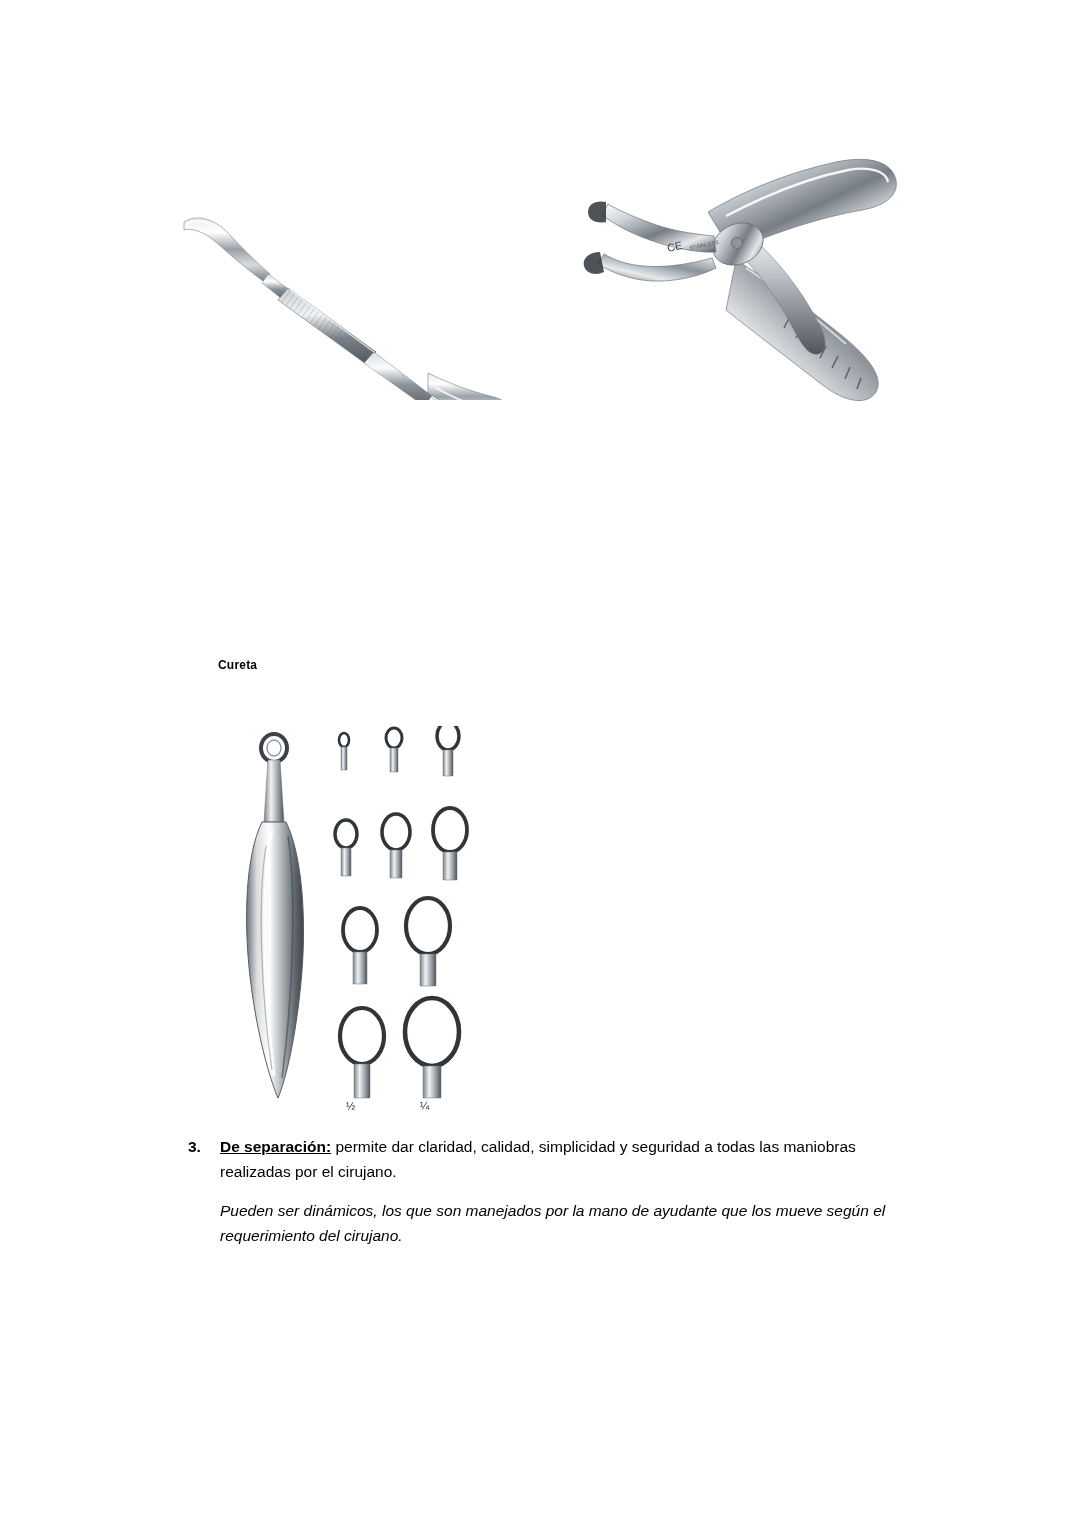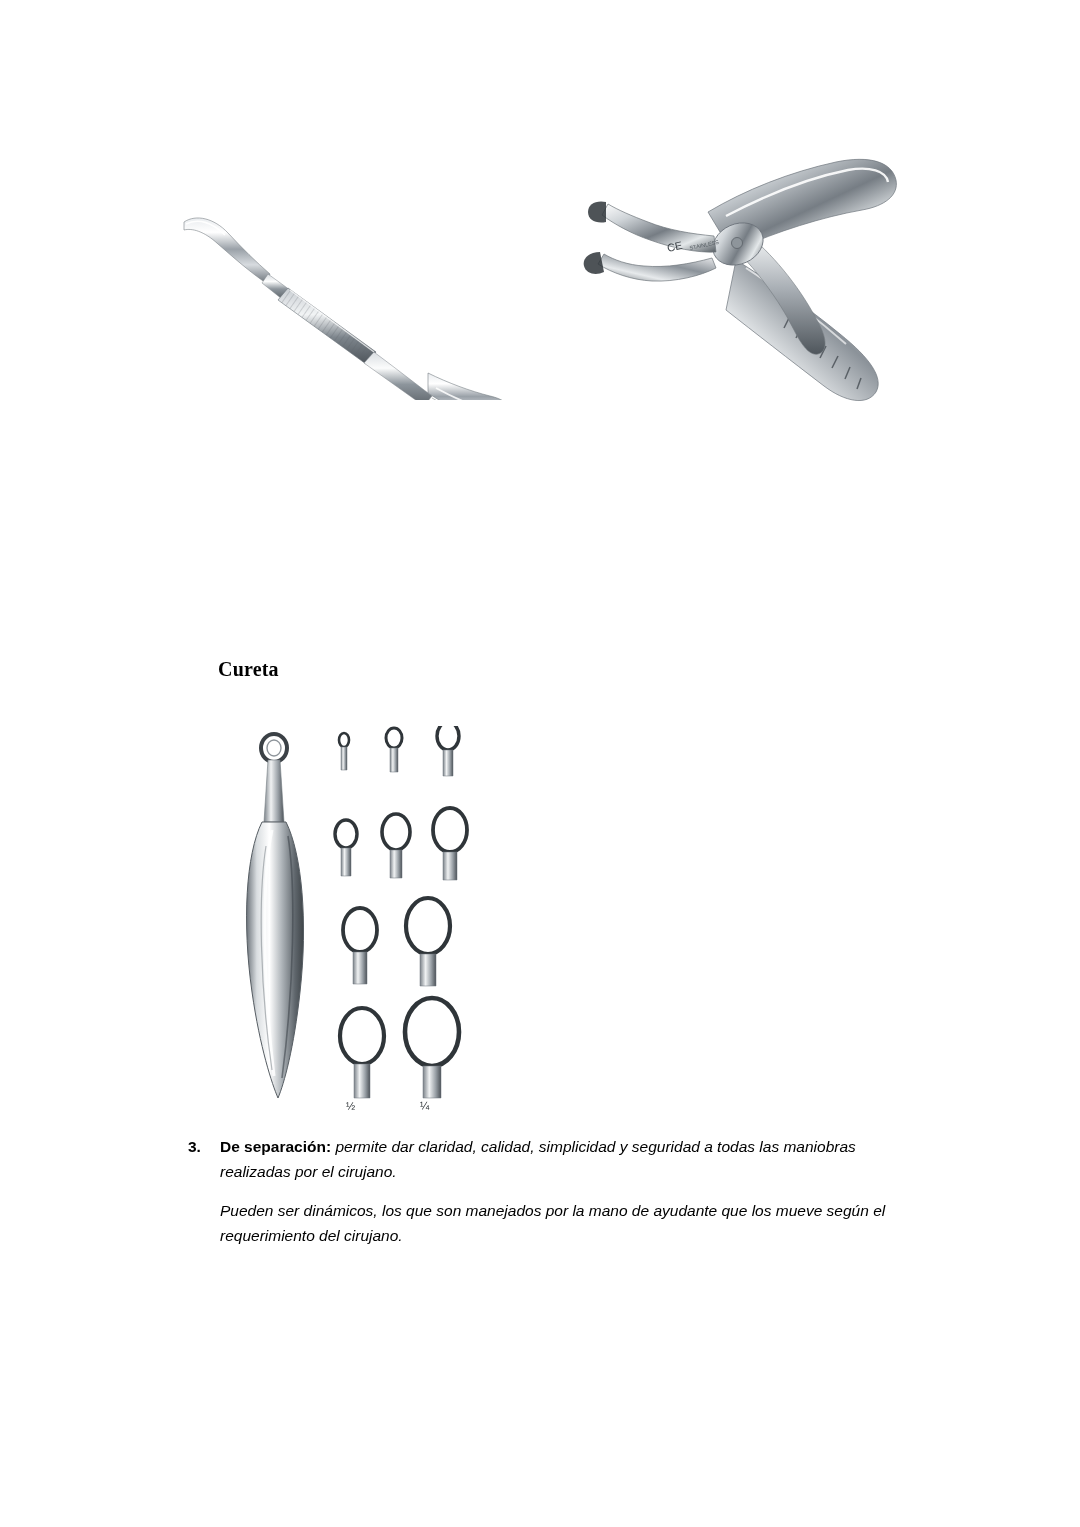--- a/index.html
+++ b/index.html
@@ -45,24 +45,23 @@
     top: 20px;
     width: 420px;
     height: 300px;
   }
 
   
   .cureta-heading {
     position: absolute;
     left: 218px;
     top: 658px;
-    font-size: 20px;
+    font-size: 12px;
     font-weight: bold;
     letter-spacing: 0.2px;
-    font-family: Liberation Serif, serif;
   }
 
   
   .curette-plate {
     position: absolute;
     left: 232px;
     top: 726px;
     width: 260px;
     height: 392px;
   }
@@ -85,23 +84,23 @@
     flex: 0 0 32px;
     font-weight: bold;
     font-size: 15.5px;
   }
   .para-text {
     flex: 1 1 auto;
   }
   .lead-bold {
     font-weight: bold;
     font-style: normal;
+    text-decoration: underline;
   }
   .ital {
-    font-style: italic;
   }
   .para-text .line2 {
     display: block;
     font-style: italic;
     margin-top: 14px;
   }
 </style>
 </head>
 <body>
 

